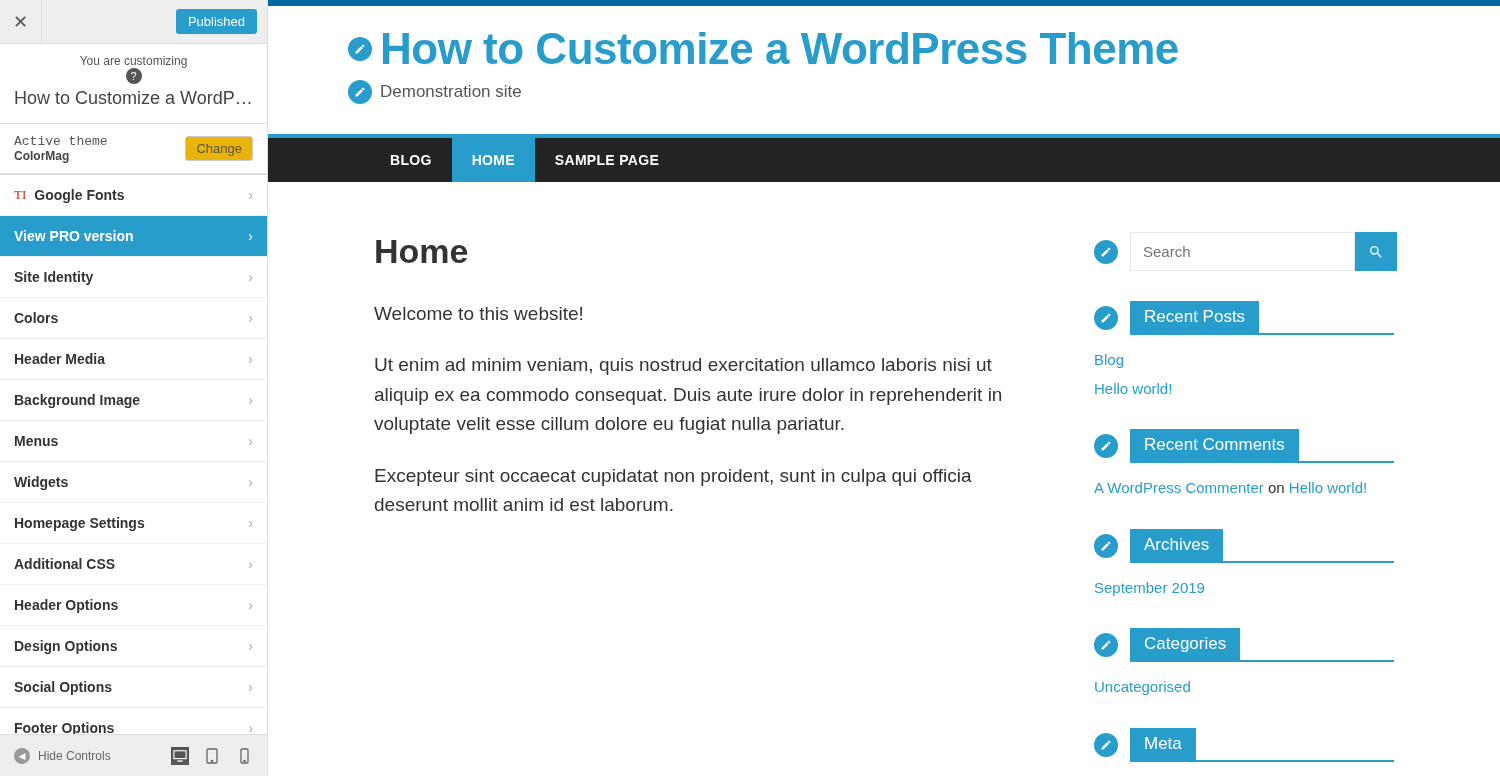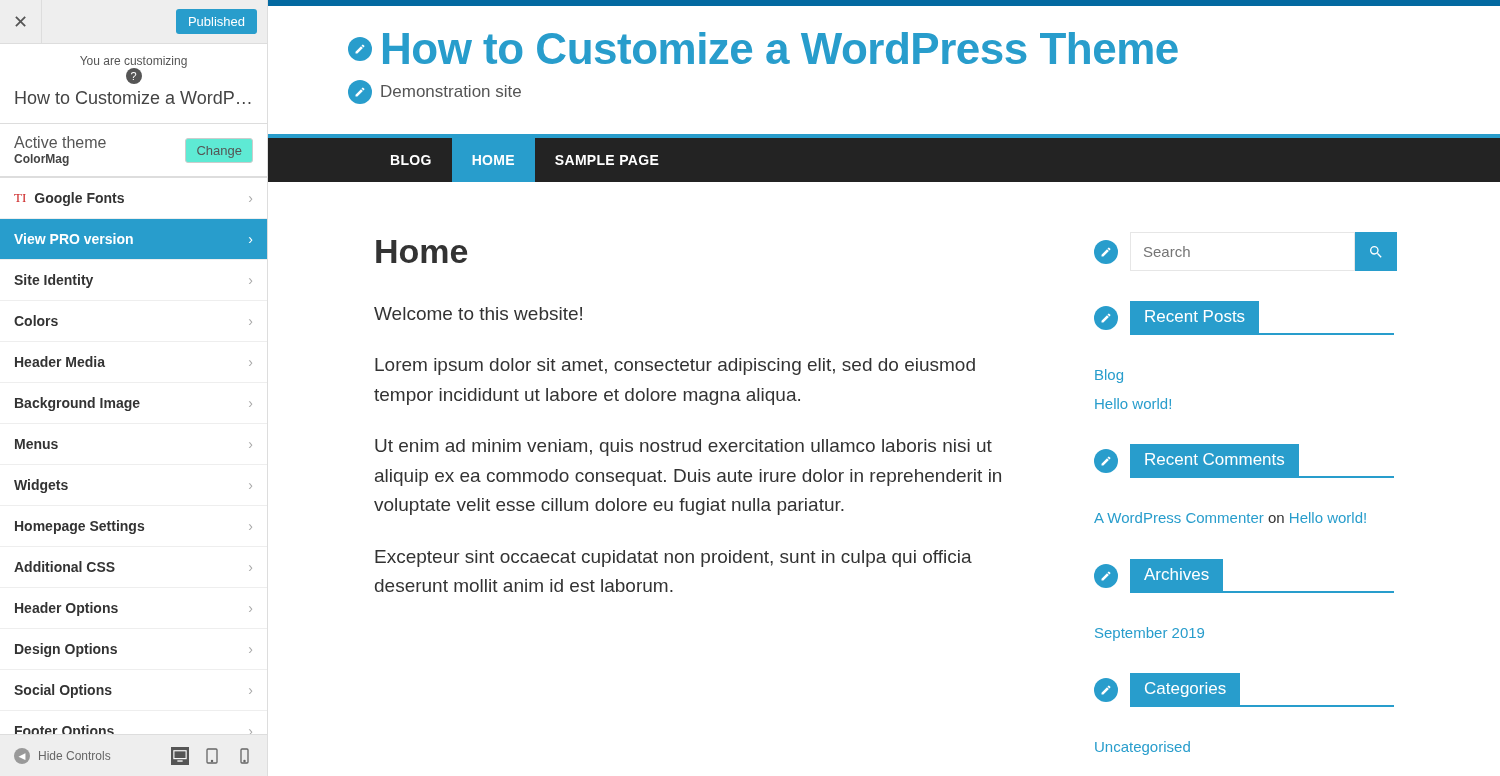--- a/index.html
+++ b/index.html
@@ -10,23 +10,23 @@
 .sidebar { width: 268px; background: #eee; display: flex; flex-direction: column; border-right: 1px solid #ddd; }
 .sidebar-top { display: flex; align-items: center; justify-content: space-between; height: 44px; background: #eee; border-bottom: 1px solid #ddd; }
 .close-x { width: 42px; height: 44px; display: flex; align-items: center; justify-content: center; font-size: 18px; color: #555; cursor: pointer; border-right: 1px solid #ddd; }
 .published-btn { background: #289dcc; color: #fff; border: none; border-radius: 3px; padding: 5px 12px; margin-right: 10px; font-size: 13px; cursor: pointer; }
 .notice { background: #fff; padding: 10px 14px 14px; border-bottom: 1px solid #ddd; }
 .notice-row { display: flex; justify-content: space-between; align-items: center; flex-direction: column; }
 .notice-small { font-size: 12px; color: #555; }
 .help-icon { width: 16px; height: 16px; border-radius: 50%; background: #555; color: #fff; font-size: 11px; display: flex; align-items: center; justify-content: center; }
 .notice-title { font-size: 18px; font-weight: 400; color: #444; margin-top: 4px; white-space: nowrap; overflow: hidden; text-overflow: ellipsis; }
 .theme-row { background: #fff; display: flex; justify-content: space-between; align-items: center; padding: 10px 14px; border-bottom: 1px solid #ddd; }
-.theme-label { font-size: 16px; color: #555; }
+.theme-label { font-size: 13px; color: #555; font-family: Liberation Mono, monospace; }
 .theme-name { font-size: 12px; font-weight: 600; color: #444; }
-.change-btn { border: 1px solid #ccc; background: #5eead4; color: #555; padding: 4px 10px; border-radius: 3px; font-size: 13px; cursor: pointer; }
+.change-btn { border: 1px solid #ccc; background: #eab308; color: #555; padding: 4px 10px; border-radius: 3px; font-size: 13px; cursor: pointer; }
 .panel-list { background: #fff; flex: 1; overflow-y: auto; }
 .panel-item { display: flex; align-items: center; justify-content: space-between; padding: 12px 14px; border-bottom: 1px solid #eee; cursor: pointer; font-size: 14px; color: #333; font-weight: 600; }
 .panel-item.first { border-top: 1px solid #ddd; }
 .panel-item.active { background: #289dcc; color: #fff; }
 .panel-item .chev { color: #aaa; font-weight: 400; }
 .panel-item.active .chev { color: #fff; }
 .panel-item .label-wrap { display: flex; align-items: center; gap: 8px; }
 .gf-icon { color: #c22; font-weight: 400; font-size: 13px; font-family: serif; }
 .sidebar-footer { height: 42px; background: #eee; border-top: 1px solid #ddd; display: flex; align-items: center; justify-content: space-between; padding: 0 14px; }
 .hide-controls { display: flex; align-items: center; gap: 8px; color: #666; font-size: 12px; cursor: pointer; }
@@ -50,21 +50,21 @@
 .pv-body { display: flex; padding: 50px 106px 30px; gap: 60px; }
 .main { flex: 1; }
 .page-h1 { font-size: 34px; font-weight: 700; color: #333; margin-bottom: 28px; }
 .main p { font-size: 19px; color: #333; margin-bottom: 22px; line-height: 1.55; }
 .aside { width: 300px; }
 .search-row { display: flex; align-items: center; gap: 12px; margin-bottom: 30px; }
 .search-wrap { flex: 1; display: flex; }
 .search-input { flex: 1; border: 1px solid #e6e6e6; padding: 10px 12px; font-size: 15px; outline: none; }
 .search-btn { background: #289dcc; color: #fff; border: none; width: 42px; display: flex; align-items: center; justify-content: center; cursor: pointer; }
 .widget { margin-bottom: 26px; }
-.widget-head { display: flex; align-items: center; gap: 12px; margin-bottom: 26px; }
+.widget-head { display: flex; align-items: center; gap: 12px; margin-bottom: 11px; }
 .widget-title-wrap { flex: 1; border-bottom: 2px solid #289dcc; }
 .widget-title { display: inline-block; background: #289dcc; color: #fff; font-size: 17px; font-weight: 400; padding: 6px 14px; }
 .widget-body { font-size: 15px; line-height: 1.9; }
 .widget-body a { color: #289dcc; text-decoration: none; }
 .widget-body .on { color: #333; }
 </style>
 </head>
 <body>
 
 <div class="app">
@@ -226,21 +226,20 @@
       <div class="navbar" id="navbar">
           <div class="nav-item">BLOG</div>
           <div class="nav-item active">HOME</div>
           <div class="nav-item">SAMPLE PAGE</div>
         </div>
       <div class="pv-body">
         <div class="main">
           <h1 class="page-h1">Home</h1>
           <div id="paragraphs">
               <p>Welcome to this website!</p>
-              <p>Lorem ipsum dolor sit amet, consectetur adipiscing elit, sed do eiusmod tempor incididunt ut labore et dolore magna aliqua.</p>
               <p>Ut enim ad minim veniam, quis nostrud exercitation ullamco laboris nisi ut aliquip ex ea commodo consequat. Duis aute irure dolor in reprehenderit in voluptate velit esse cillum dolore eu fugiat nulla pariatur.</p>
               <p>Excepteur sint occaecat cupidatat non proident, sunt in culpa qui officia deserunt mollit anim id est laborum.</p>
             </div>
         </div>
         <div class="aside">
           <div class="search-row">
             <span class="edit-dot">
               <svg width="12" height="12" viewBox="0 0 24 24" fill="currentColor">
                   <path d="M3 17.25V21h3.75l11-11-3.75-3.75-11 11zM20.7 7.04a1 1 0 0 0 0-1.41l-2.34-2.34a1 1 0 0 0-1.41 0L15 5.24 18.76 9l1.95-1.96z"></path>
                 </svg>

